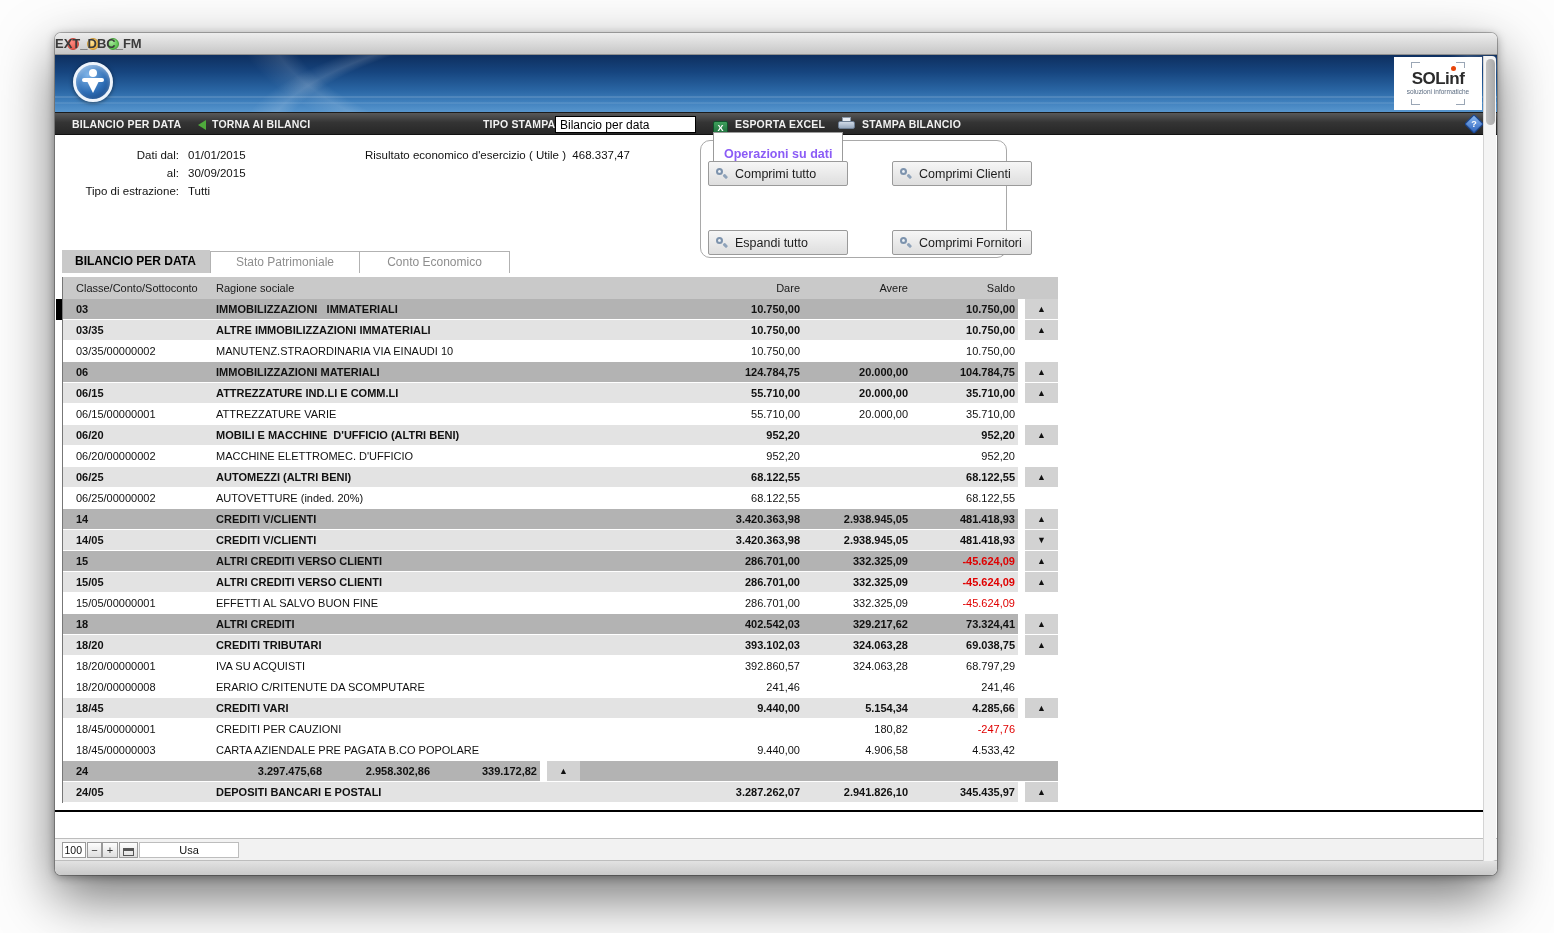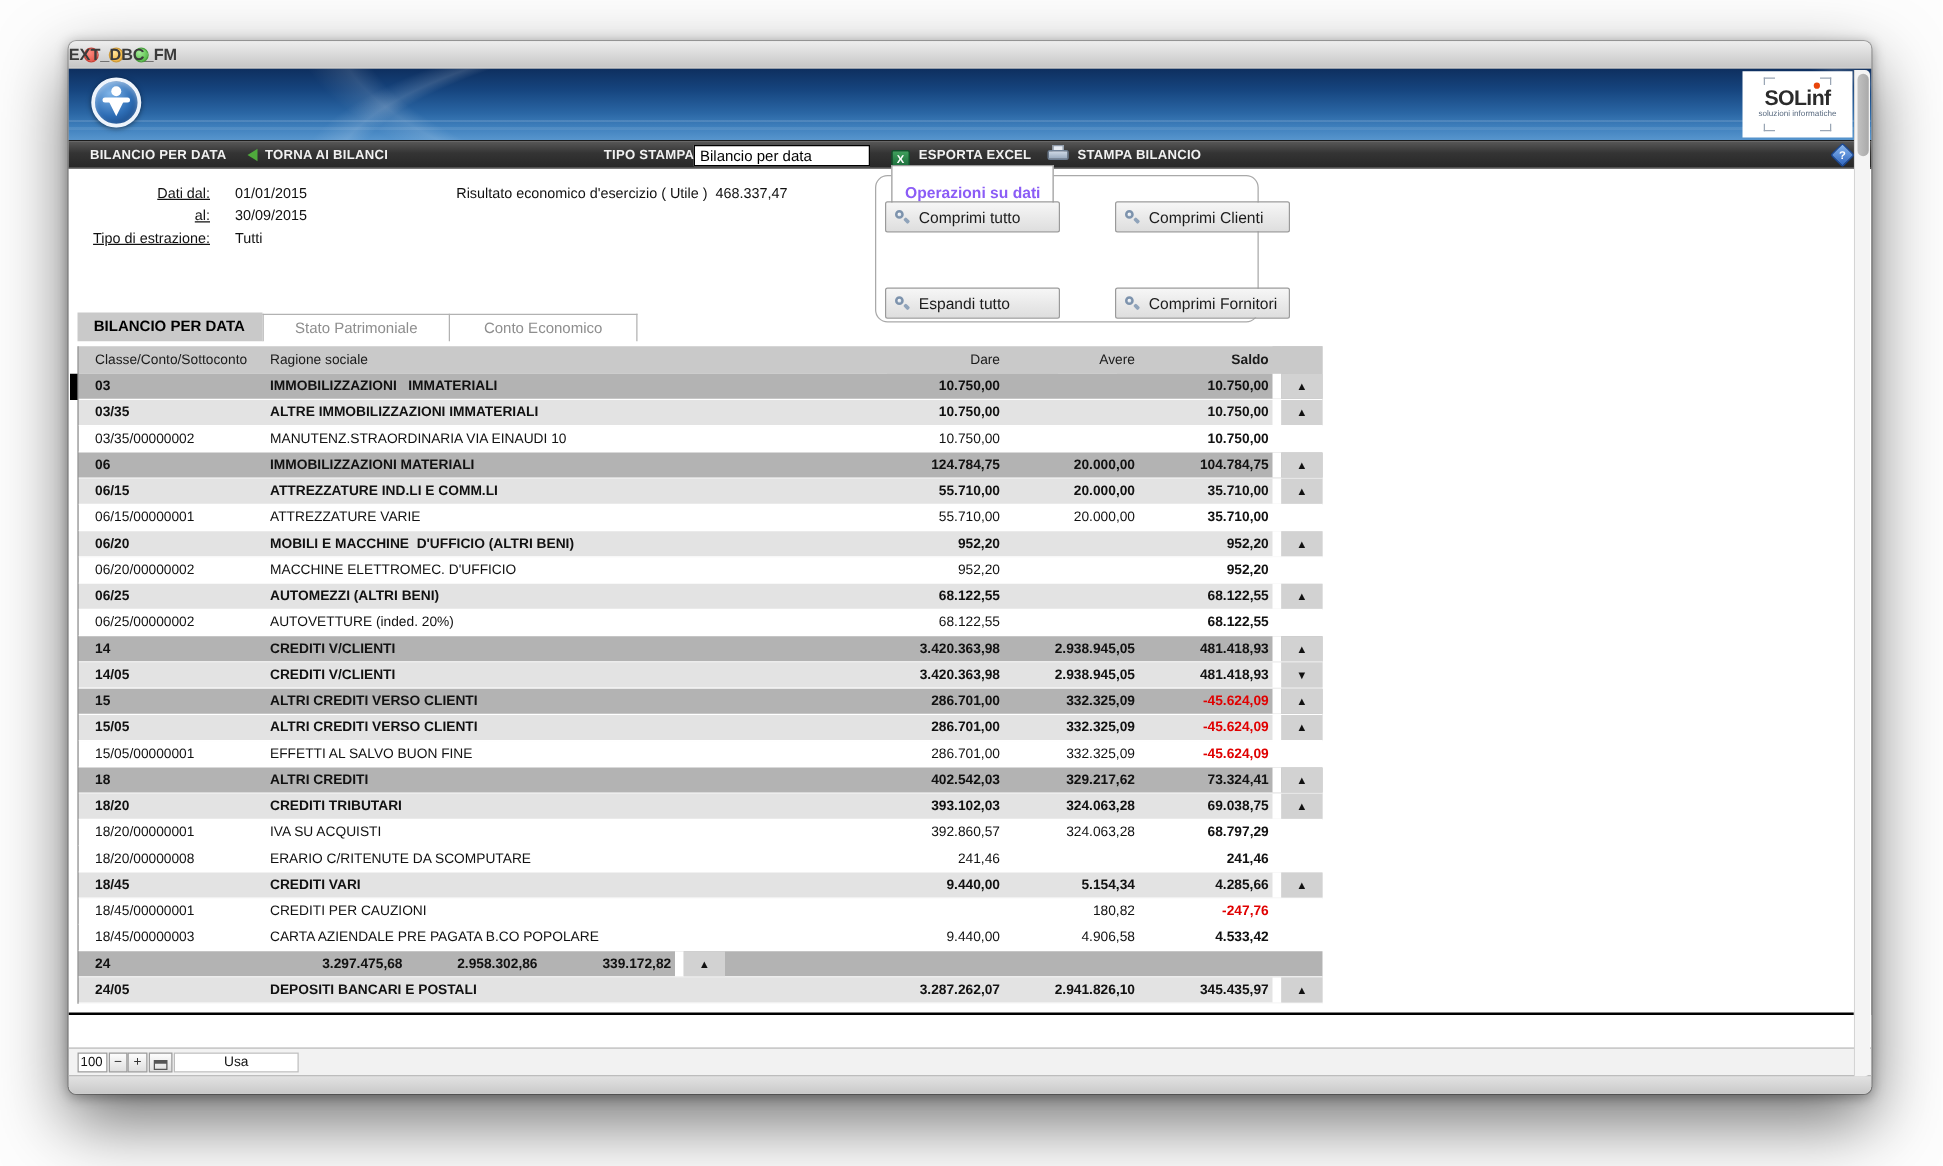--- a/index.html
+++ b/index.html
@@ -77,21 +77,21 @@
     background:linear-gradient(#cfd9e6,#98a9be); border:1px solid #6d7e93; }
   .help-diamond { position:absolute; right:16px; top:4px; width:14px; height:14px; transform:rotate(45deg);
     background:linear-gradient(135deg,#8ab9f2,#2e64bd); border:1px solid #17499e; border-radius:2px; }
   .help-diamond span { position:absolute; left:0; right:0; top:0; bottom:0; transform:rotate(-45deg);
     color:#fff; font-size:9px; font-weight:bold; text-align:center; line-height:13px; }
 
   
   .content { position:absolute; left:0; top:102px; width:1428px; height:677px; background:#fff;
     border-bottom:2px solid #000; font-size:11.5px; color:#111; }
 
-  .info-label { position:absolute; left:3px; width:110px; text-align:right;text-decoration:underline; }
+  .info-label { position:absolute; left:14px; width:110px; text-align:right; }
   .info-value { position:absolute; left:133px; white-space:nowrap; }
   .risultato { position:absolute; left:310px; top:14px; white-space:nowrap; }
 
   
   .ops-panel { position:absolute; left:645px; top:5px; width:307px; height:118px;
     border:1px solid #a9a9a9; border-radius:10px; }
   .ops-title { position:absolute; left:12px; top:-9px; padding:14px 10px; background:#fff;
     border:1px solid #9b9b9b; font-size:12.5px; font-weight:bold; color:#8b5cf6; white-space:nowrap; }
   .ops-grid { position:absolute; left:7px; top:20px; width:293px; display:grid;
     grid-template-columns:140px 140px; column-gap:11px; row-gap:5px;gap:44px; }
@@ -118,21 +118,21 @@
   .trow { display:flex; height:21px; line-height:20px; font-size:11px; position:relative;
     border-bottom:1px solid #fff; }
   .lvl-class { background:#b3b3b3; font-weight:bold; }
   .lvl-conto { background:#e3e3e3; font-weight:bold; }
   .lvl-sotto { background:#fff; font-weight:normal; }
   .cell { overflow:hidden; white-space:nowrap; }
   .c-code { width:150px; padding-left:13px; flex:0 0 auto; }
   .c-name { flex:1 1 auto; padding-left:3px; white-space:pre; }
   .c-num  { width:112px; flex:0 0 auto; text-align:right; padding-right:3px; }
   .c-avere { width:108px; }
-  .c-saldo { width:107px;font-weight:bold; }
+  .c-saldo { width:107px; }
   .c-gap { width:7px; flex:0 0 auto; background:#fff; }
   .c-arrow { width:33px; flex:0 0 auto; text-align:center; font-size:9px; color:#111; background:#fff; }
   .c-arrow.has-arrow { background:#d2d2d2; }
   .neg { color:#e00000; }
   .current-marker { position:absolute; left:-7px; top:0; width:6px; height:21px; background:#000; }
 
   
   .lower { position:absolute; left:0; top:779px; right:0; height:63px; border-radius:0 0 6px 6px;
     background:linear-gradient(#ffffff 0 26px, #f2f2f2 26px 49px, #e2e2e2 49px, #c9c9c9 100%); }
   .statusbar { position:absolute; left:0; top:26px; right:0; height:23px; border-top:1px solid #bdbdbd; border-bottom:1px solid #bdbdbd; }

